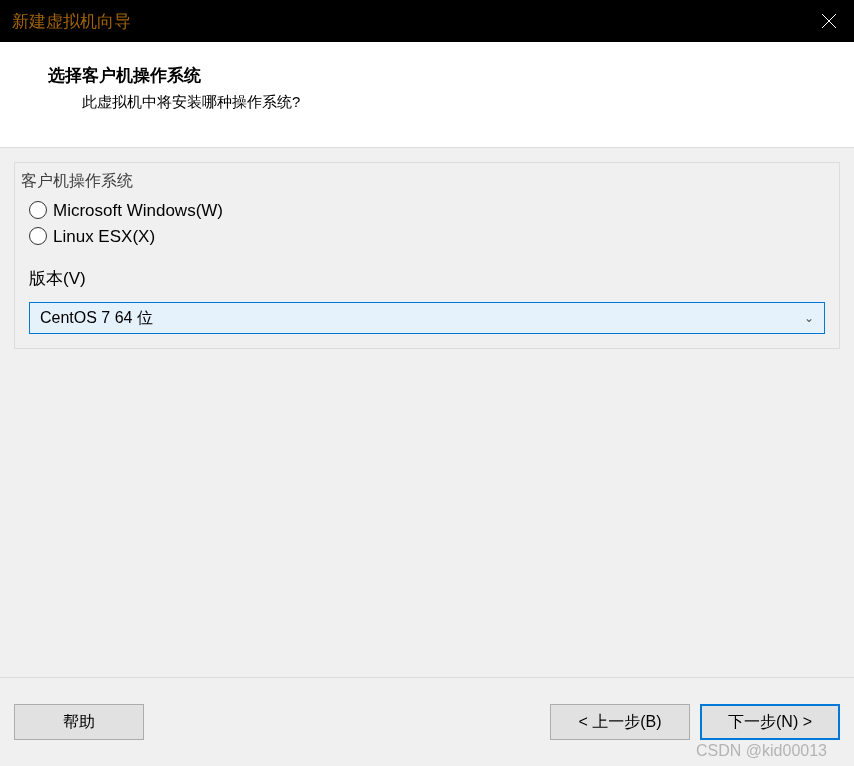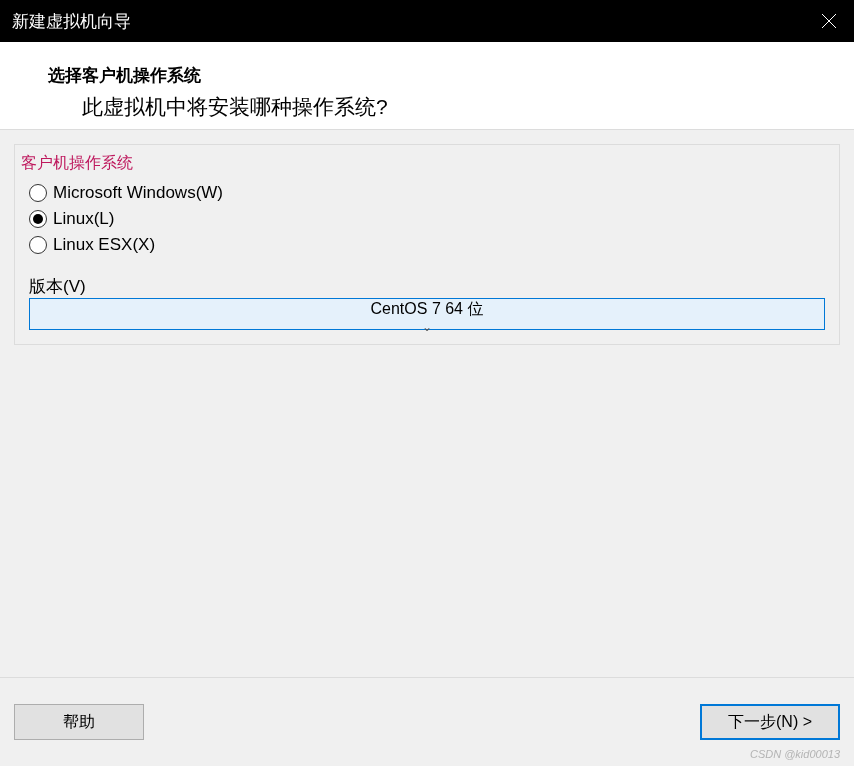--- a/index.html
+++ b/index.html
@@ -11,21 +11,21 @@
       font-family: "Microsoft YaHei", "Segoe UI", Tahoma, sans-serif;
       font-size: 15px;
       background: #ffffff;
       width: 854px;
       height: 766px;
       overflow: hidden;
       position: relative;
     }
     .titlebar {
       background: #000000;
-      color: #ffffff;
+      color: #a16207;
       height: 42px;
       display: flex;
       align-items: center;
       justify-content: space-between;
       padding-left: 12px;
     }
     .titlebar-text {
       font-size: 17px;
     }
     .close-btn {
@@ -35,57 +35,57 @@
       align-items: center;
       justify-content: center;
       cursor: pointer;
     }
     .close-btn svg {
       width: 14px;
       height: 14px;
     }
     .header-section {
       background: #ffffff;
-      padding: 22px 0 8px 48px;
+      padding: 22px 0 35px 48px;
       border-bottom: 1px solid #dcdcdc;
     }
     .header-title {
       font-weight: bold;
       font-size: 17px;
       margin-bottom: 6px;
     }
     .header-subtitle {
-      font-size: 21px;
+      font-size: 15px;
       padding-left: 34px;
     }
     .content-area {
       background: #f0f0f0;
       padding: 14px;
       height: 610px;
     }
     .fieldset {
       border: 1px solid #dcdcdc;
       background: #f0f0f0;
       padding: 38px 14px 14px 14px;
       margin-bottom: 0;
       position: relative;
     }
     .fieldset-legend {
       position: absolute;
       top: 8px;
       left: 6px;
       font-size: 16px;
-      color: #be185d;
+      color: #404040;
     }
     .radio-group {
       margin-bottom: 8px;
     }
     .radio-item {
       display: flex;
-      align-items: center;
+      align-items: flex-start;
       margin-bottom: 6px;
       cursor: pointer;
     }
     .radio-circle {
       width: 18px;
       height: 18px;
       border: 1px solid #333;
       border-radius: 50%;
       margin-right: 6px;
       display: flex;
@@ -101,35 +101,34 @@
       border-radius: 50%;
     }
     .radio-label {
       font-size: 17px;
     }
     .version-section {
       margin-top: 20px;
     }
     .version-label {
       font-size: 17px;
-      margin-bottom: 0;
+      margin-bottom: 12px;
       display: block;
     }
     .dropdown {
       width: 100%;
       height: 32px;
       background: #e5f1fb;
       border: 1px solid #0078d7;
       display: flex;
       align-items: center;
       justify-content: space-between;
       padding: 0 10px;
       cursor: pointer;
       font-size: 16px;
-      flex-direction: column;
     }
     .dropdown-chevron {
       font-size: 12px;
       color: #555;
     }
     .footer {
       position: absolute;
       bottom: 0;
       left: 0;
       right: 0;
@@ -160,25 +159,24 @@
     }
     .footer-spacer {
       flex: 1;
     }
     .btn + .btn {
       margin-left: 10px;
     }
     .watermark {
       position: absolute;
       bottom: 6px;
-      right: 14px;
+      right: 27px;
       color: rgba(120, 120, 120, 0.5);
-      font-size: 11px;
+      font-size: 16px;
       pointer-events: none;
-      font-style: italic;
     }
   </style>
 </head>
 <body>
 
 <div class="titlebar">
   <span class="titlebar-text">新建虚拟机向导</span>
   <div class="close-btn">
     <svg viewBox="0 0 14 14" stroke="#ffffff" stroke-width="1">
       <line x1="0" y1="0" x2="14" y2="14"></line>
@@ -195,38 +193,35 @@
 <div class="content-area">
   <div class="fieldset">
     <div class="fieldset-legend">客户机操作系统</div>
 
     <div class="radio-group">
       <div class="radio-item">
         <span class="radio-circle"></span>
         <span class="radio-label">Microsoft Windows(W)</span>
       </div>
       <div class="radio-item">
-        <span class="radio-circle selected"></span>
-        <span class="radio-label">Linux(L)</span>
-      </div>
-      <div class="radio-item">
         <span class="radio-circle"></span>
         <span class="radio-label">Linux ESX(X)</span>
       </div>
     </div>
 
     <div class="version-section">
       <span class="version-label">版本(V)</span>
       <div class="dropdown">
         <span>CentOS 7 64 位</span>
         <span class="dropdown-chevron">⌄</span>
       </div>
     </div>
   </div>
 </div>
 
 <div class="footer">
   <button class="btn btn-help">帮助</button>
   <div class="footer-spacer"></div>
+  <button class="btn">&lt; 上一步(B)</button>
   <button class="btn btn-primary">下一步(N) &gt;</button>
 </div>
 
 <div class="watermark">CSDN @kid00013</div>
 
 </body></html>

